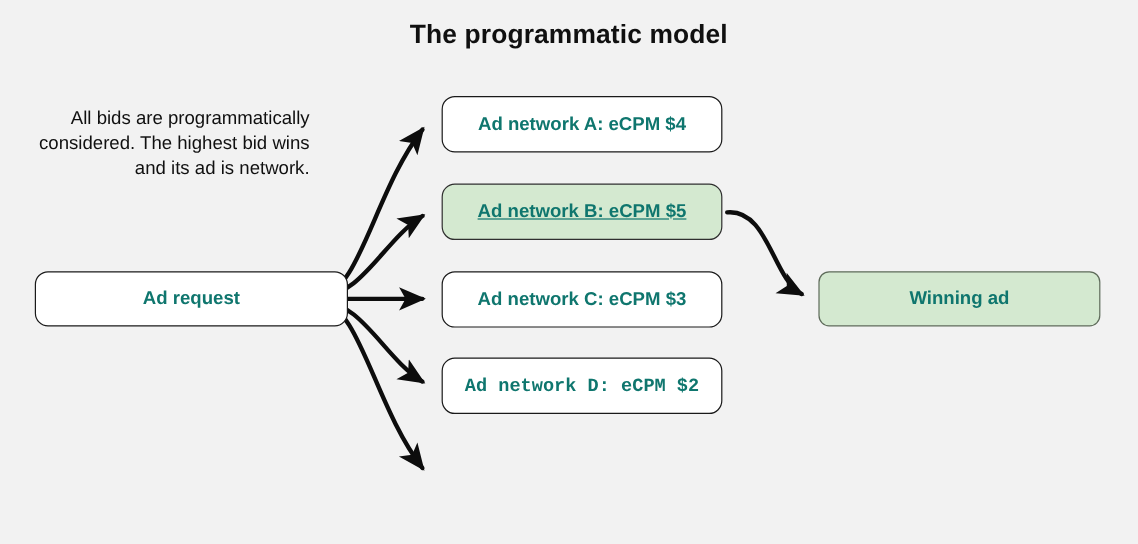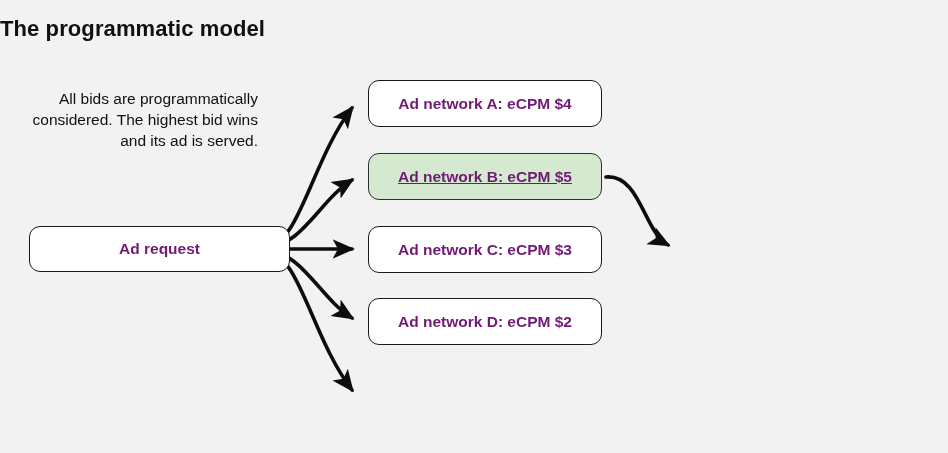--- a/index.html
+++ b/index.html
@@ -25,21 +25,21 @@
     left: 0; top: 0;
     width: 948px;
     height: 453px;
     pointer-events: none;
   }
   .title {
     position: absolute;
     left: 0;
     top: 16px;
     width: 948px;
-    text-align: left;
+    text-align: center;
     font-size: 22px;
     font-weight: bold;
     color: #101010;
     letter-spacing: 0.1px;
   }
   .caption {
     position: absolute;
     left: 10px;
     top: 88px;
     width: 248px;
@@ -50,21 +50,21 @@
   }
   .node {
     position: absolute;
     box-sizing: border-box;
     display: flex;
     align-items: center;
     justify-content: center;
     border-radius: 11px;
     font-size: 15.5px;
     font-weight: bold;
-    color: #701a75;
+    color: #0f766e;
     text-align: center;
     background: #ffffff;
     border: 1.6px solid #1a1a1a;
   }
   .node.highlight {
     background: #d4e9d0;
     border: 1.6px solid #2f2f2f;
     text-decoration: underline;
   }
   .node.winner {
@@ -79,37 +79,37 @@
     height: 46px;
   }
   .node-net {
     left: 368px;
     width: 234px;
     height: 47px;
   }
   .net-a { top: 80px; }
   .net-b { top: 153px; }
   .net-c { top: 226px; }
-  .net-d { top: 298px; }
+  .net-d { top: 298px; font-family: Liberation Mono, monospace; }
   .net-e { top: 371px; }
   .node-winner {
     left: 682px;
     top: 226px;
     width: 235px;
     height: 46px;
   }
 </style>
 </head>
 <body>
 
 <div id="stage">
 
   <div class="title">The programmatic model</div>
 
-  <div class="caption">All bids are programmatically considered. The highest bid wins and its ad is served.</div>
+  <div class="caption">All bids are programmatically considered. The highest bid wins and its ad is network.</div>
 
   <svg id="arrow-layer" width="948" height="453" viewBox="0 0 948 453">
     <defs>
       <marker id="head" markerWidth="7" markerHeight="7" refX="5.4" refY="3.1" orient="auto" markerUnits="strokeWidth">
         <path d="M0,0.4 L6.2,3.1 L0,5.8 L1.5,3.1 Z" fill="#0d0d0d"></path>
       </marker>
     </defs>
     <g fill="none" stroke="#0d0d0d" stroke-width="3.6" stroke-linecap="round" marker-end="url(#head)">
       <path d="M266,248 C300,243 312,160 352,108"></path>
       <path d="M266,248 C302,246 320,200 352,180"></path>
@@ -134,14 +134,17 @@
 
   <div class="node node-net net-c">
     <span>Ad network C: eCPM $3</span>
   </div>
 
   <div class="node node-net net-d">
     <span>Ad network D: eCPM $2</span>
   </div>
 
 
+  <div class="node node-winner winner">
+    <span>Winning ad</span>
+  </div>
 
 </div>
 
 </body></html>

